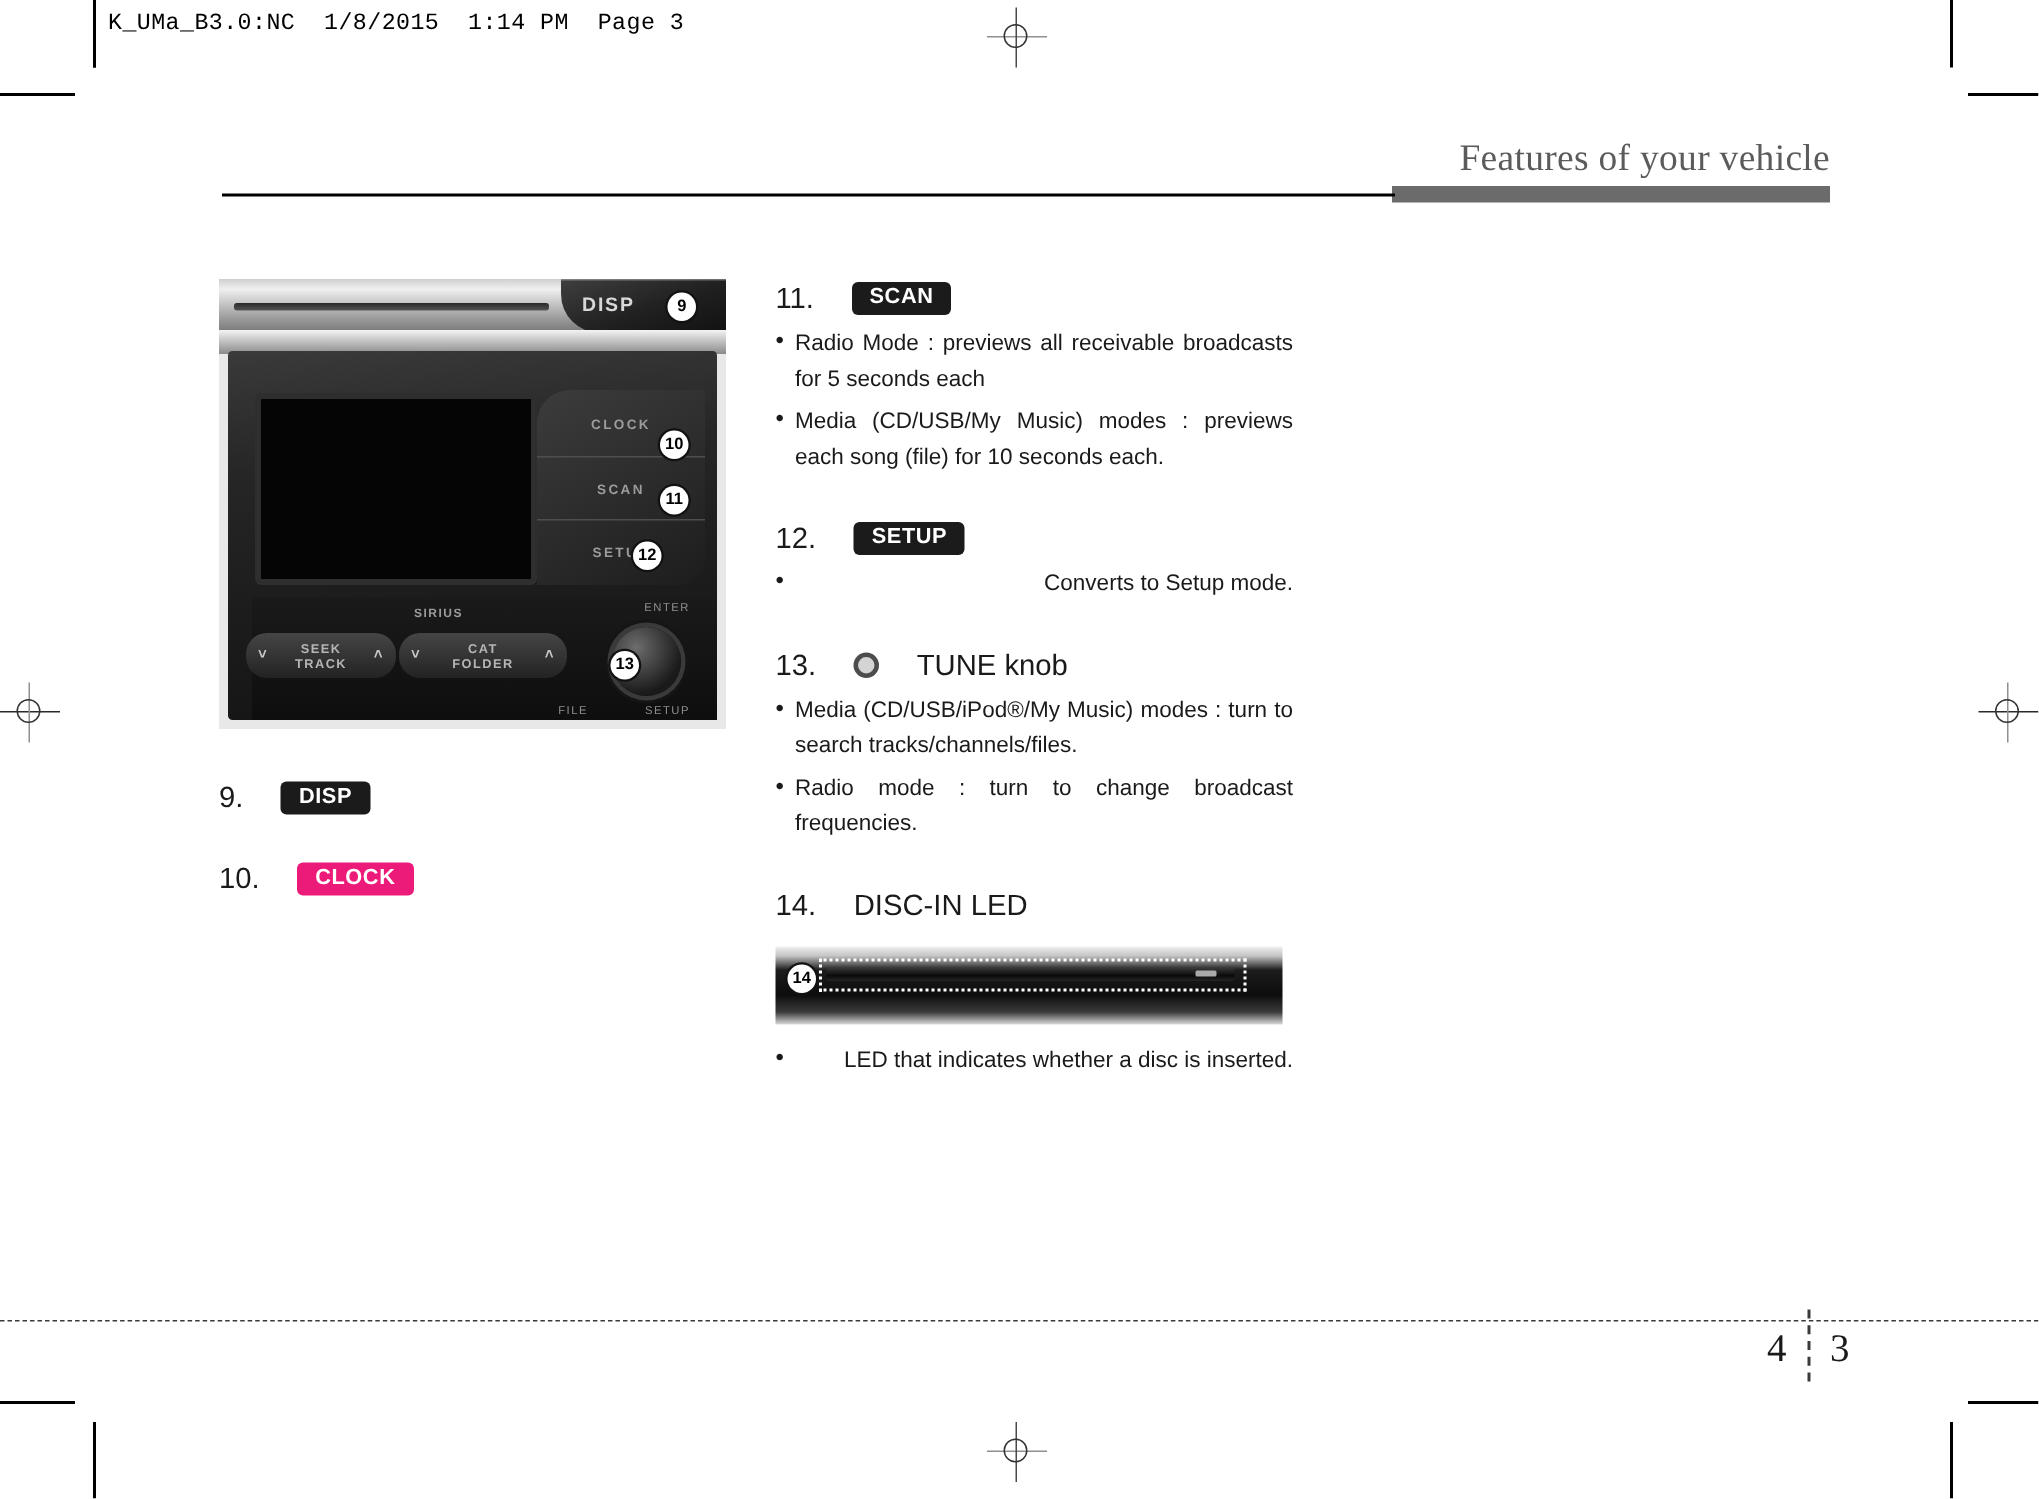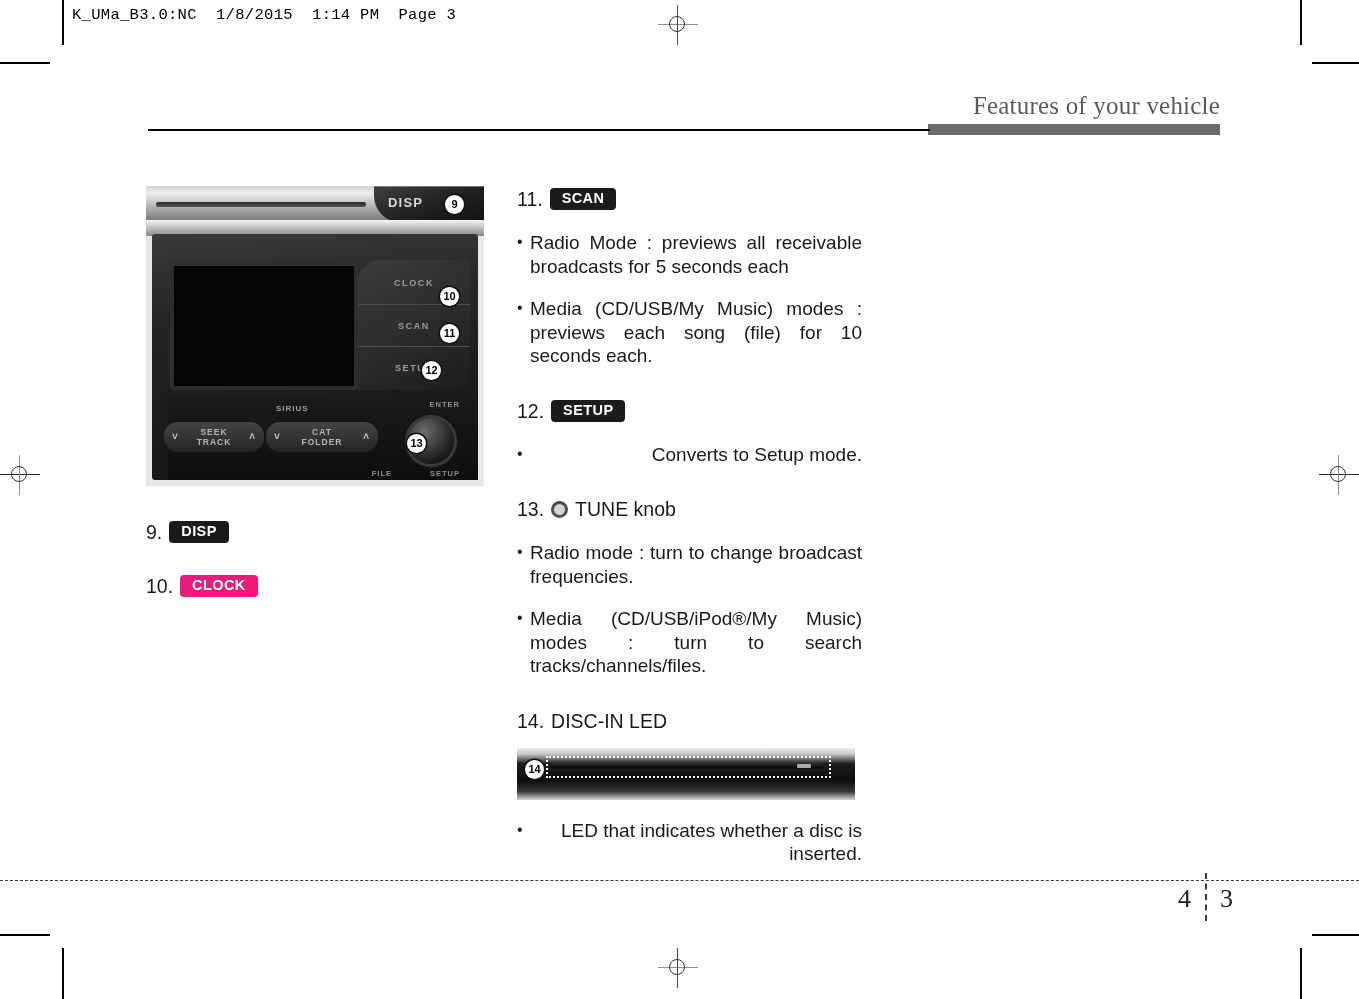--- a/index.html
+++ b/index.html
@@ -220,21 +220,21 @@
     width: 46px; height: 46px;
     border-radius: 50%;
     background: radial-gradient(circle at 35% 30%, #6d6d6d, #1a1a1a 70%);
     box-shadow: 0 0 0 3px #3a3a3a, 0 0 0 5px #151515;
   }
   .ph-mini {
     position: absolute;
     color: #8f8f8f;
     font-size: 7.5px;
     letter-spacing: 1px;
-    font-weight: bold;
+    font-weight: normal;
   }
   .ph-mini.enter { right: 18px; top: 2px; }
   .ph-mini.tune  { right: 18px; bottom: 2px; }
   .ph-mini.file  { right: 86px; bottom: 2px; }
 
   
   .callout {
     position: absolute;
     width: 19px; height: 19px;
     border-radius: 50%;
@@ -254,21 +254,21 @@
     margin-top: 26px;
   }
   .item:first-child { margin-top: 0; }
 
   .item-head {
     font-size: 19.5px;
     color: #1a1a1a;
     line-height: 26px;
     display: flex;
     align-items: center;
-    gap: 7px;
+    gap: 25px;
     white-space: nowrap;
   }
   .badge {
     display: inline-block;
     border-radius: 4px;
     padding: 2px 12px 3px 12px;
     color: #fff;
     font-size: 14.5px;
     font-weight: bold;
     letter-spacing: 0.4px;
@@ -289,25 +289,25 @@
   }
 
   ul.bullets {
     list-style: none;
     margin: 3px 0 0 0;
     padding: 0;
   }
   ul.bullets li {
     position: relative;
     padding-left: 13px;
-    font-size: 19px;
+    font-size: 15px;
     line-height: 23.5px;
     color: #1a1a1a;
     text-align: justify;
-    margin-top: 19px;
+    margin-top: 5px;
   }
   ul.bullets li::before {
     content: "•";
     position: absolute;
     left: 0;
     top: -1px;
     font-size: 16px;
   }
   ul.bullets.pink li { color: #ec1a79; }
   ul.bullets li.nojustify { text-align: right; }
@@ -495,22 +495,22 @@
     </ul>
   </div>
 
   <div class="item" style="margin-top:30px;">
     <div class="item-head">
       <span>13.</span>
       <span class="knob-icon"></span>
       <span>TUNE knob</span>
     </div>
     <ul class="bullets">
+      <li>Media  (CD/USB/iPod®/My  Music) modes : turn to search tracks/channels/files.</li>
       <li>Radio mode : turn to change broadcast frequencies.</li>
-      <li>Media  (CD/USB/iPod®/My  Music) modes : turn to search tracks/channels/files.</li>
     </ul>
   </div>
 
   <div class="item" style="margin-top:30px;">
     <div class="item-head">
       <span>14.</span>
       <span>DISC-IN LED</span>
     </div>
 
     <div class="disc-photo">

